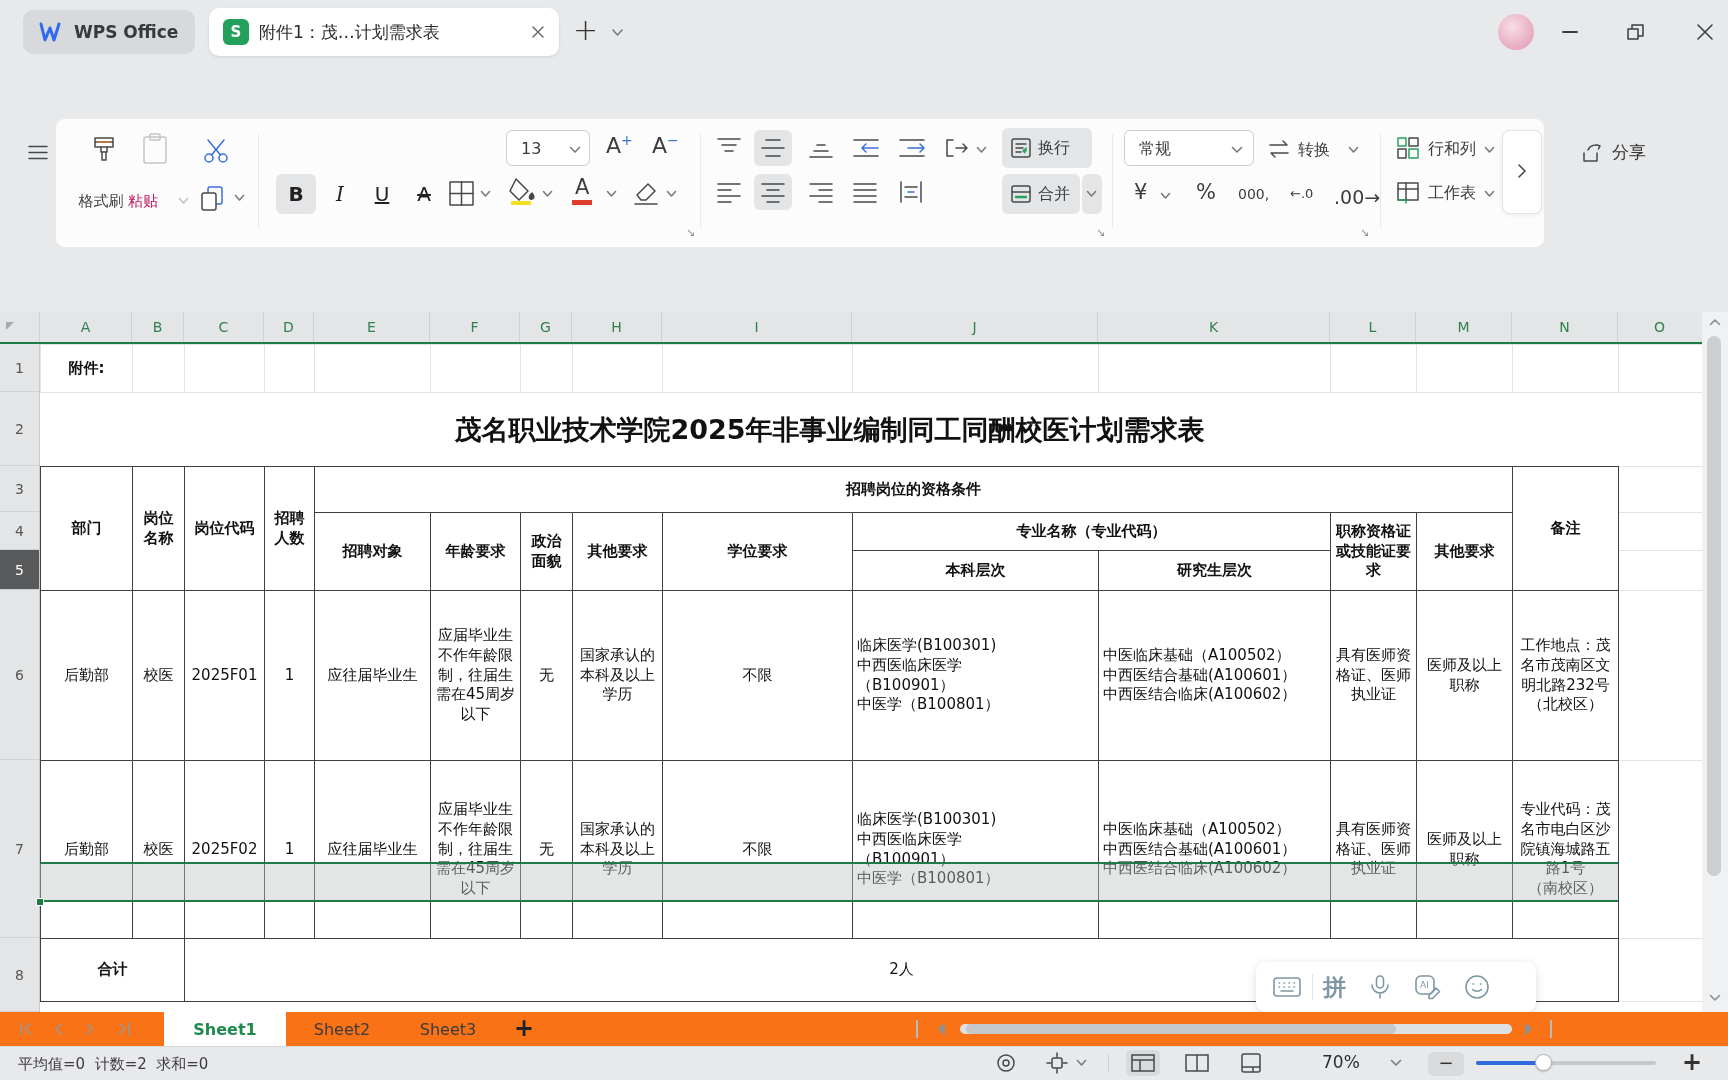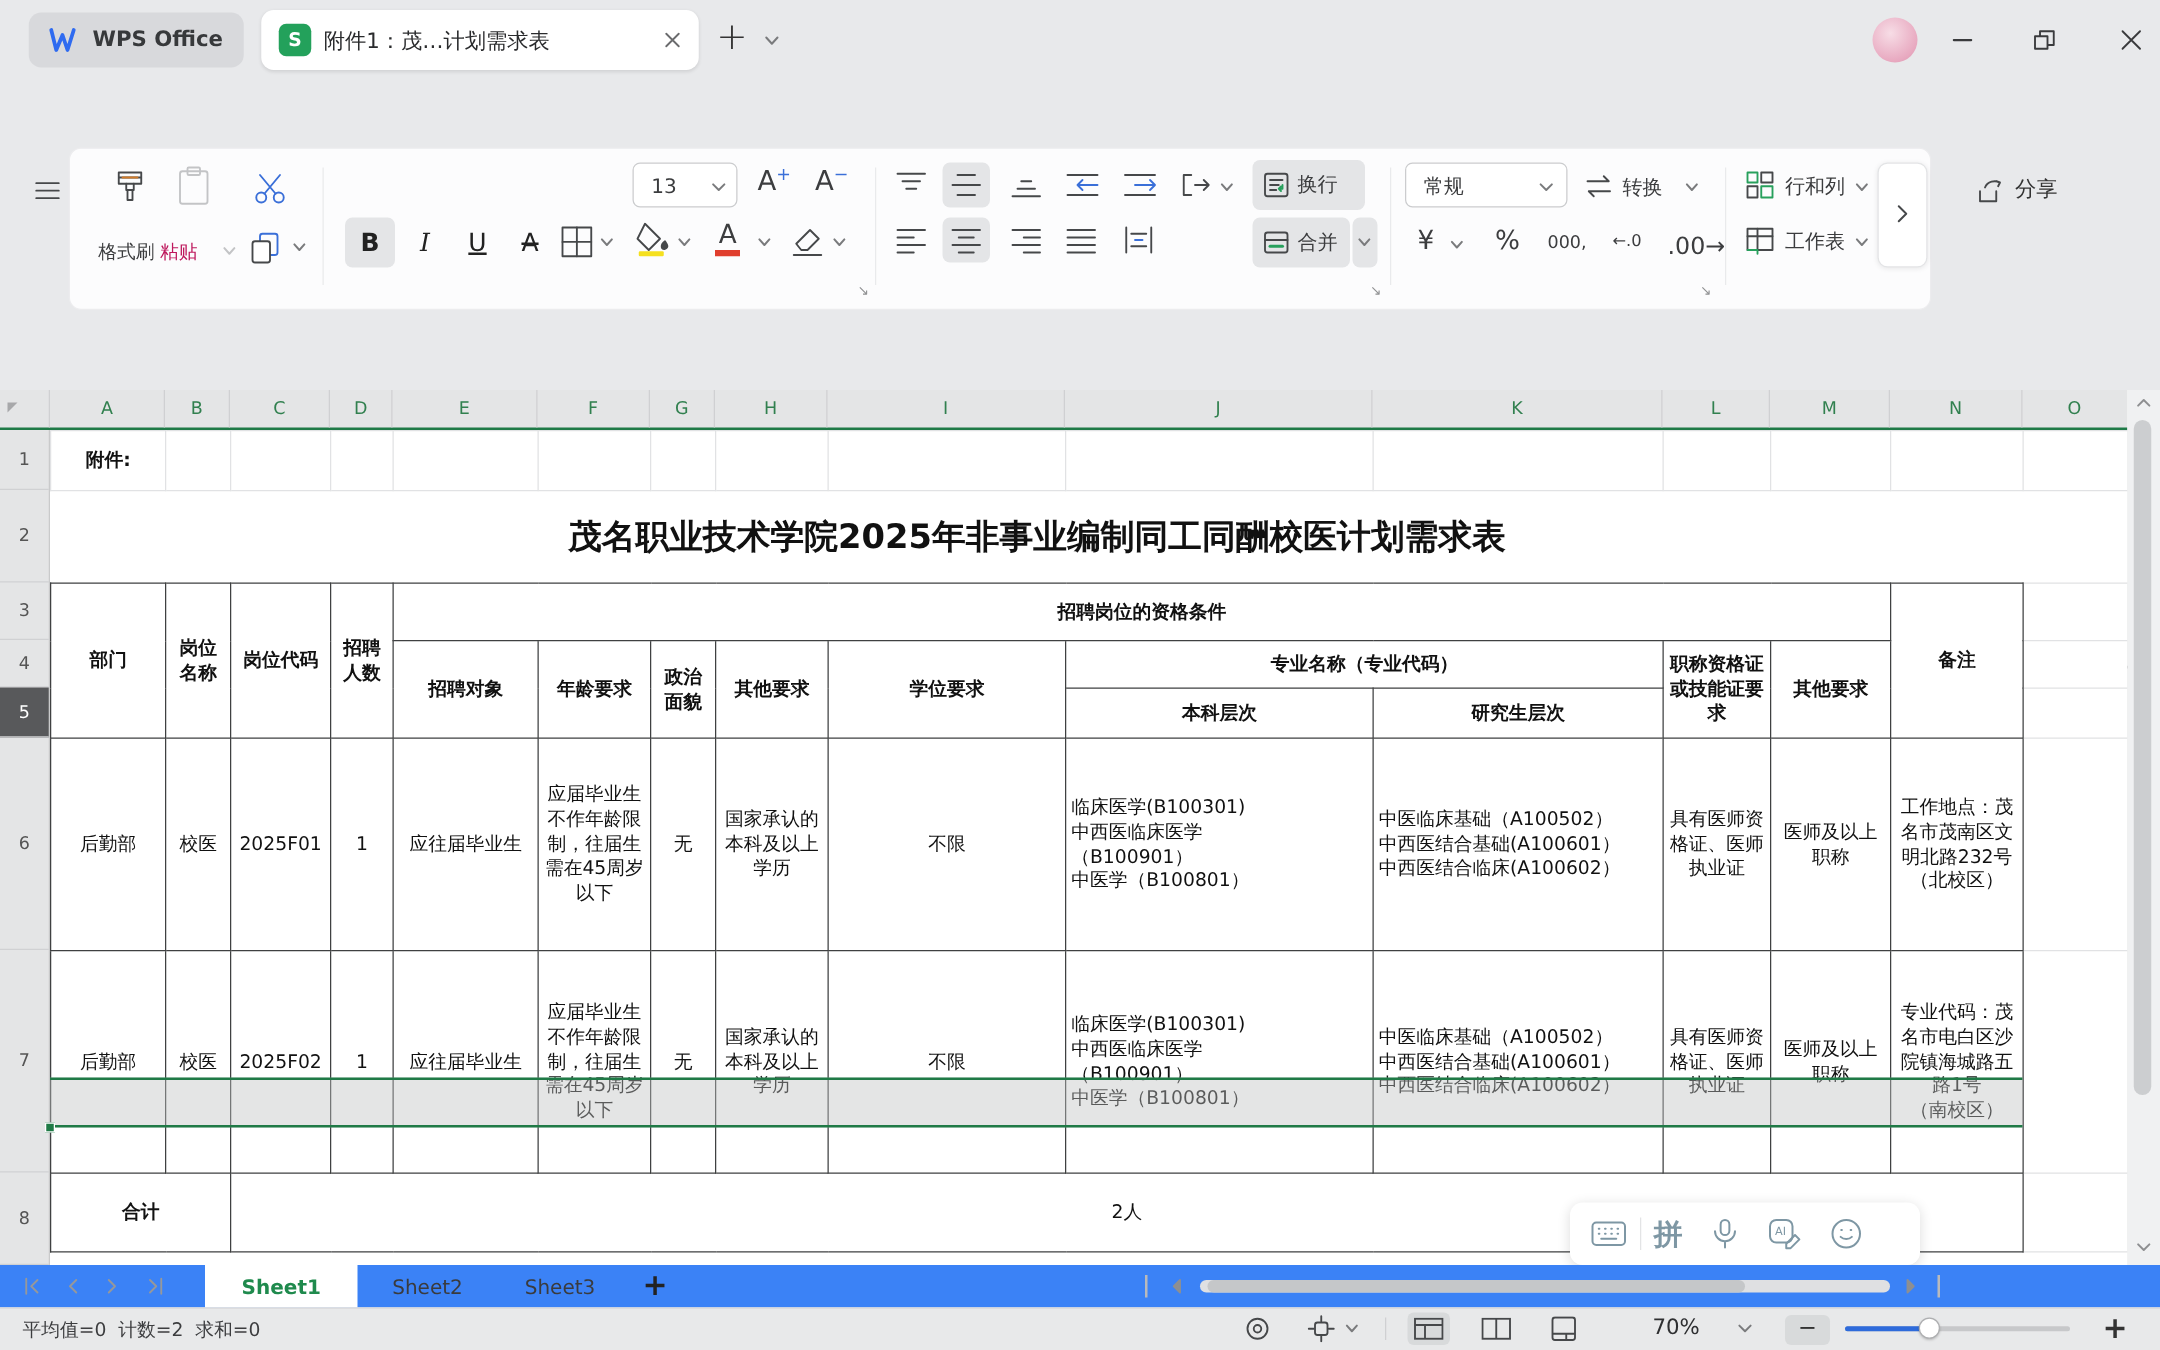--- a/index.html
+++ b/index.html
@@ -45,21 +45,21 @@
   td.none{border:0}
   td.hd{font-weight:700}
   td.leftal{text-align:left}
   .title-cell{border:0;font-size:27px;font-weight:700;white-space:nowrap}
   .selband{position:absolute;left:40px;top:550px;width:1578px;height:40px;background:rgba(190,192,194,.42);border-top:2px solid #1f7a46;border-bottom:2px solid #1f7a46;pointer-events:none}
   .fillhandle{position:absolute;left:36px;top:586px;width:8px;height:8px;background:#1f7a46;border:1px solid #fff}
   
   .vscroll{position:absolute;left:1702px;top:312px;width:26px;height:700px;background:#f0f1f2}
   .vthumb{position:absolute;left:5px;top:24px;width:14px;height:540px;background:#ccced0;border-radius:7px}
   
-  .tabbar{position:absolute;left:0;top:1012px;width:1728px;height:34px;background:#3b82f6}
+  .tabbar{position:absolute;left:0;top:1012px;width:1728px;height:34px;background:#f97316}
   .sheettab{position:absolute;top:0;height:34px;display:flex;align-items:center;justify-content:center;font-size:16px;color:#3a3b3d}
   .sheettab.active{background:#fff;color:#1f8a4d;font-weight:700}
   .statusbar{position:absolute;left:0;top:1046px;width:1728px;height:34px;background:#e8e9ea;border-top:1px solid #d7d8da}
   .imebar{position:absolute;left:1256px;top:962px;width:280px;height:50px;background:#fff;border-radius:10px;box-shadow:0 2px 10px rgba(0,0,0,.14);display:flex;align-items:center}
   .ime-pin{font-size:23px;color:#7e97a4;font-weight:600}
   .avatar{position:absolute;left:1485px;top:14px;width:36px;height:36px;border-radius:50%;background:radial-gradient(circle at 40% 35%,#f7dde6,#e8a9c0 70%,#d893ad)}
   .hsb-track{position:absolute;left:960px;top:1024px;width:552px;height:10px;background:#dfe0e2;border-radius:5px}
   .hsb-thumb{position:absolute;left:966px;top:1024px;width:430px;height:10px;background:#c5c7c9;border-radius:5px}
   .slider-track{position:absolute;left:1476px;top:1061px;width:180px;height:4px;background:#c7c8ca;border-radius:2px}
   .slider-fill{position:absolute;left:1476px;top:1061px;width:67px;height:4px;background:#2e6bdb;border-radius:2px}

